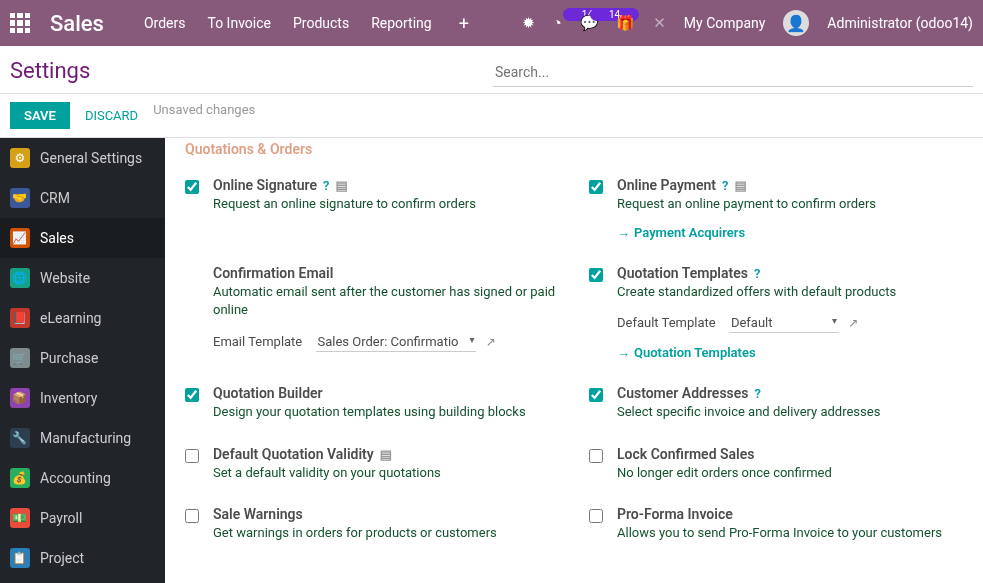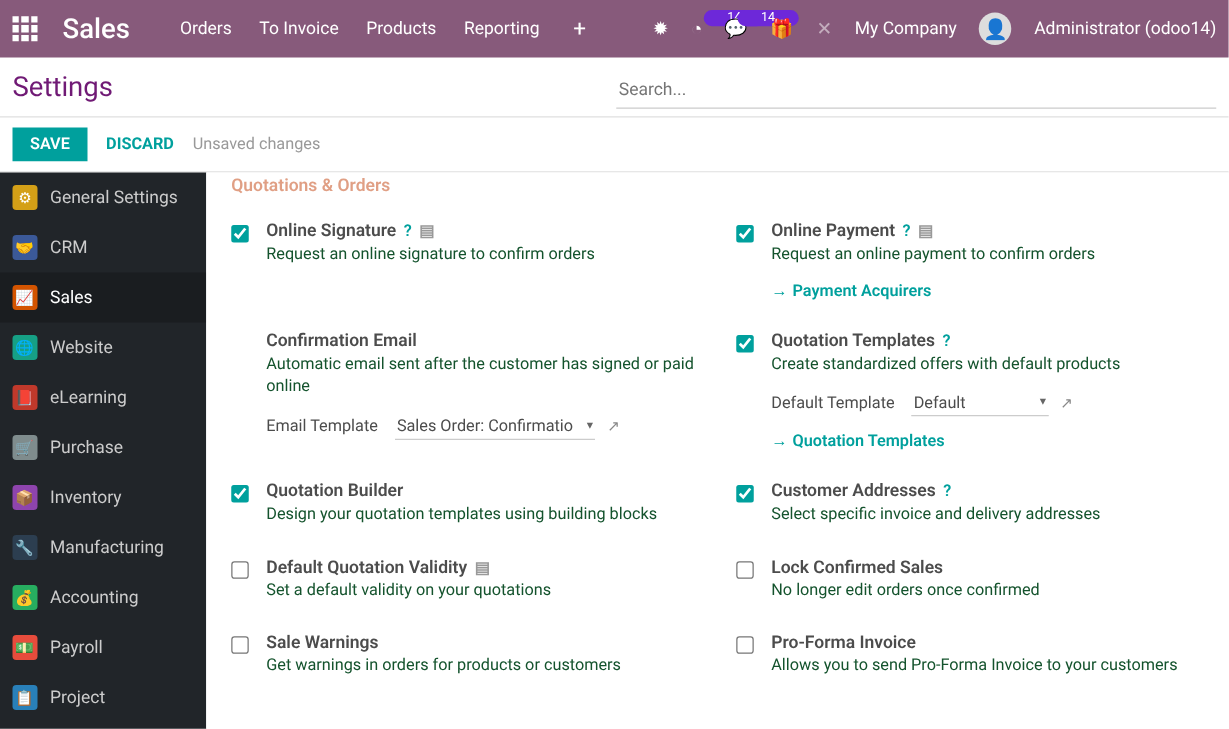--- a/index.html
+++ b/index.html
@@ -18,23 +18,23 @@
 .navbar .badge { background: #6d28d9; color: #fff; font-size: 10px; padding: 1px 19px; border-radius: 8px; position: absolute; top: -6px; left: 10px; }
 .navbar .avatar { width: 26px; height: 26px; border-radius: 50%; background: #ddd; display: flex; align-items: center; justify-content: center; color: #875a7b; font-size: 16px; }
 
 
 .control-panel { display: flex; justify-content: space-between; padding: 12px 10px 6px 10px; border-bottom: 1px solid #e0e0e0; }
 .control-panel .title { font-size: 22px; color: #701a75; }
 .control-panel .search { width: 480px; }
 .control-panel .search input { width: 100%; border: none; border-bottom: 1px solid #ccc; padding: 6px 2px; font-size: 14px; outline: none; }
 
 
-.buttons-row { display: flex; align-items: center; gap: 15px; padding: 8px 10px; border-bottom: 1px solid #e0e0e0; }
+.buttons-row { display: flex; gap: 15px; padding: 8px 10px; border-bottom: 1px solid #e0e0e0; }
 .btn-save { background: #00a09d; color: #fff; border: none; padding: 6px 14px; font-size: 13px; font-weight: 600; cursor: pointer; }
-.btn-discard { color: #00a09d; border: none; background: none; font-size: 13px; font-weight: 700; cursor: pointer; }
+.btn-discard { color: #00a09d; border: none; background: none; font-size: 13px; font-weight: 400; cursor: pointer; }
 .status { color: #999; font-size: 13px; }
 
 
 .main { display: flex; height: calc(100% - 130px); }
 .sidebar { width: 165px; background: #212529; color: #ccc; overflow-y: auto; }
 .sidebar .item { display: flex; align-items: center; gap: 10px; padding: 10px 10px; font-size: 14px; cursor: pointer; }
 .sidebar .item.active { background: #1a1d20; color: #fff; }
 .sidebar .item .sb-icon { width: 20px; height: 20px; border-radius: 3px; display: flex; align-items: center; justify-content: center; font-size: 12px; color: #fff; }
 .sb-gen { background: #d4a017; }
 .sb-crm { background: #3b5998; }

